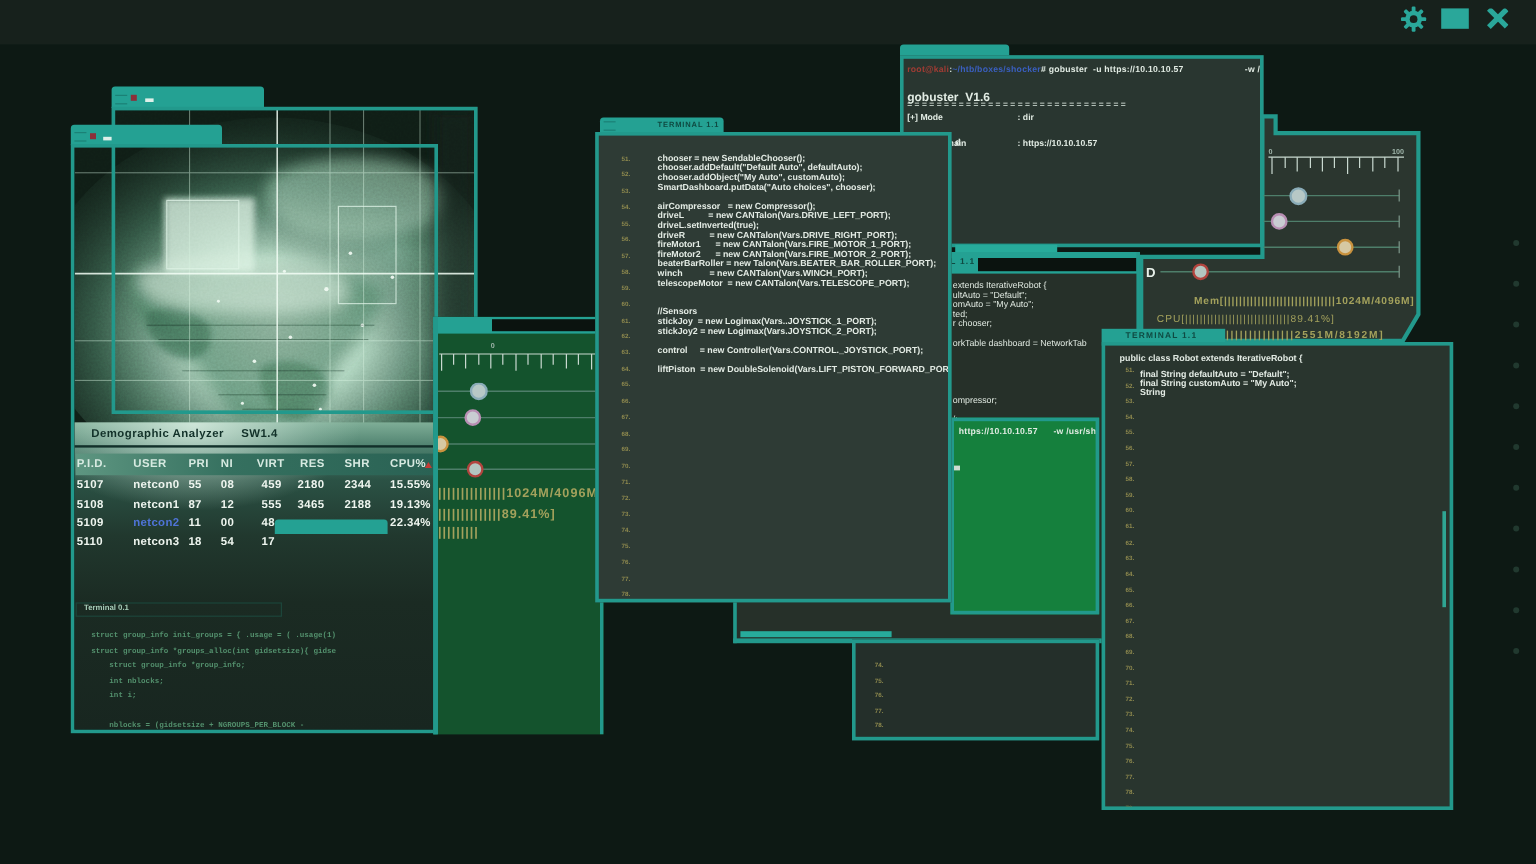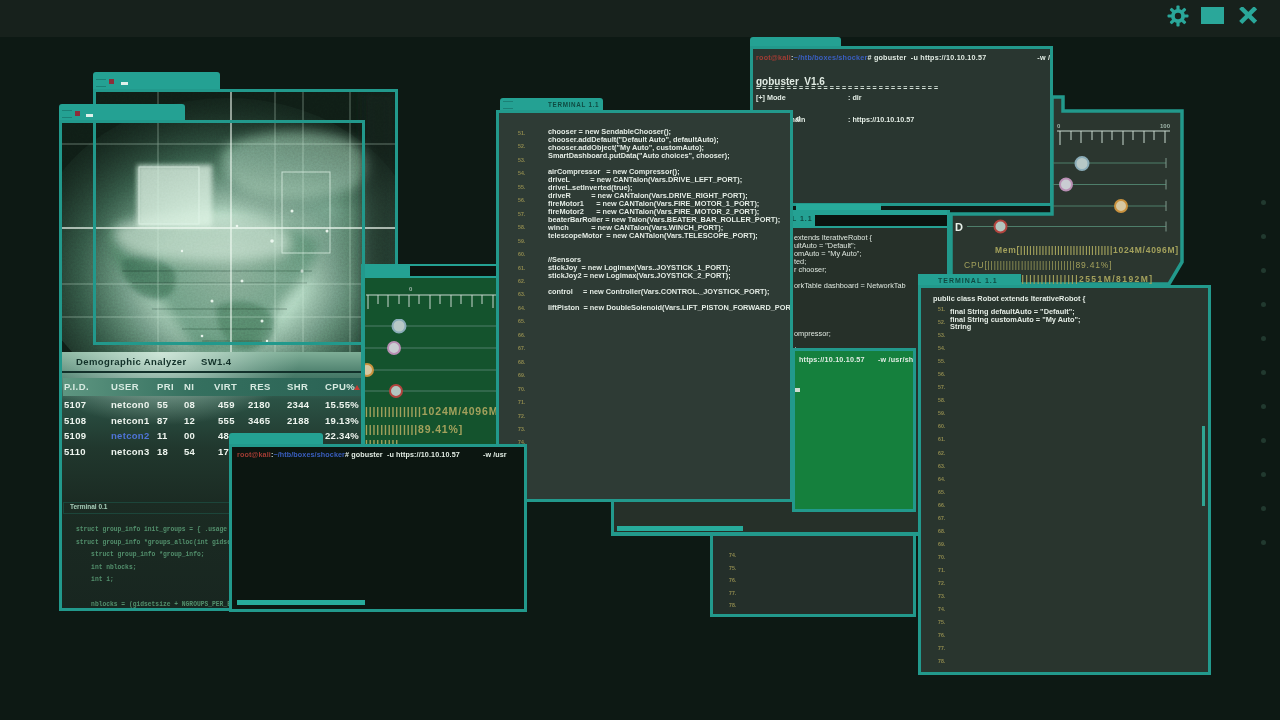--- a/index.html
+++ b/index.html
@@ -447,18 +447,14 @@
 78.
 79.</pre>
   <div class="t code" style="left:12px;top:6px;font-size:7.4px;font-weight:bold">public class Robot extends IterativeRobot {</div>
   <div class="t code" style="left:29px;top:19px;font-size:7.4px;font-weight:bold">final String defaultAuto = "Default";</div>
   <div class="t code" style="left:29px;top:26.5px;font-size:7.4px;font-weight:bold">final String customAuto = "My Auto";</div>
   <div class="t code" style="left:29px;top:33.5px;font-size:7.4px;font-weight:bold">String</div>
   <div class="abs" style="left:281px;top:138px;width:3px;height:80px;background:#2fa593"></div>
 </div>
 
 <div class="tab" style="left:229px;top:433px;width:94px;height:12px"></div>
-<div class="win" style="left:229px;top:444px;width:298px;height:168px;background:#0c1611;overflow:hidden">
-  <div style="position:absolute;left:5px;top:3px;font-size:7.2px;letter-spacing:0.1px;font-weight:bold;white-space:pre"><span style="color:#a23c34">root@kali</span><span style="color:#d8e5dc">:</span><span style="color:#3a5fc0">~/htb/boxes/shocker</span><span style="color:#e2ece4"># gobuster  -u https://10.10.10.57           -w /usr</span></div>
-  <div class="abs" style="left:5px;top:153px;width:128px;height:5px;background:#27ab9b"></div>
-</div>
 
 </div>
 
 </body></html>

